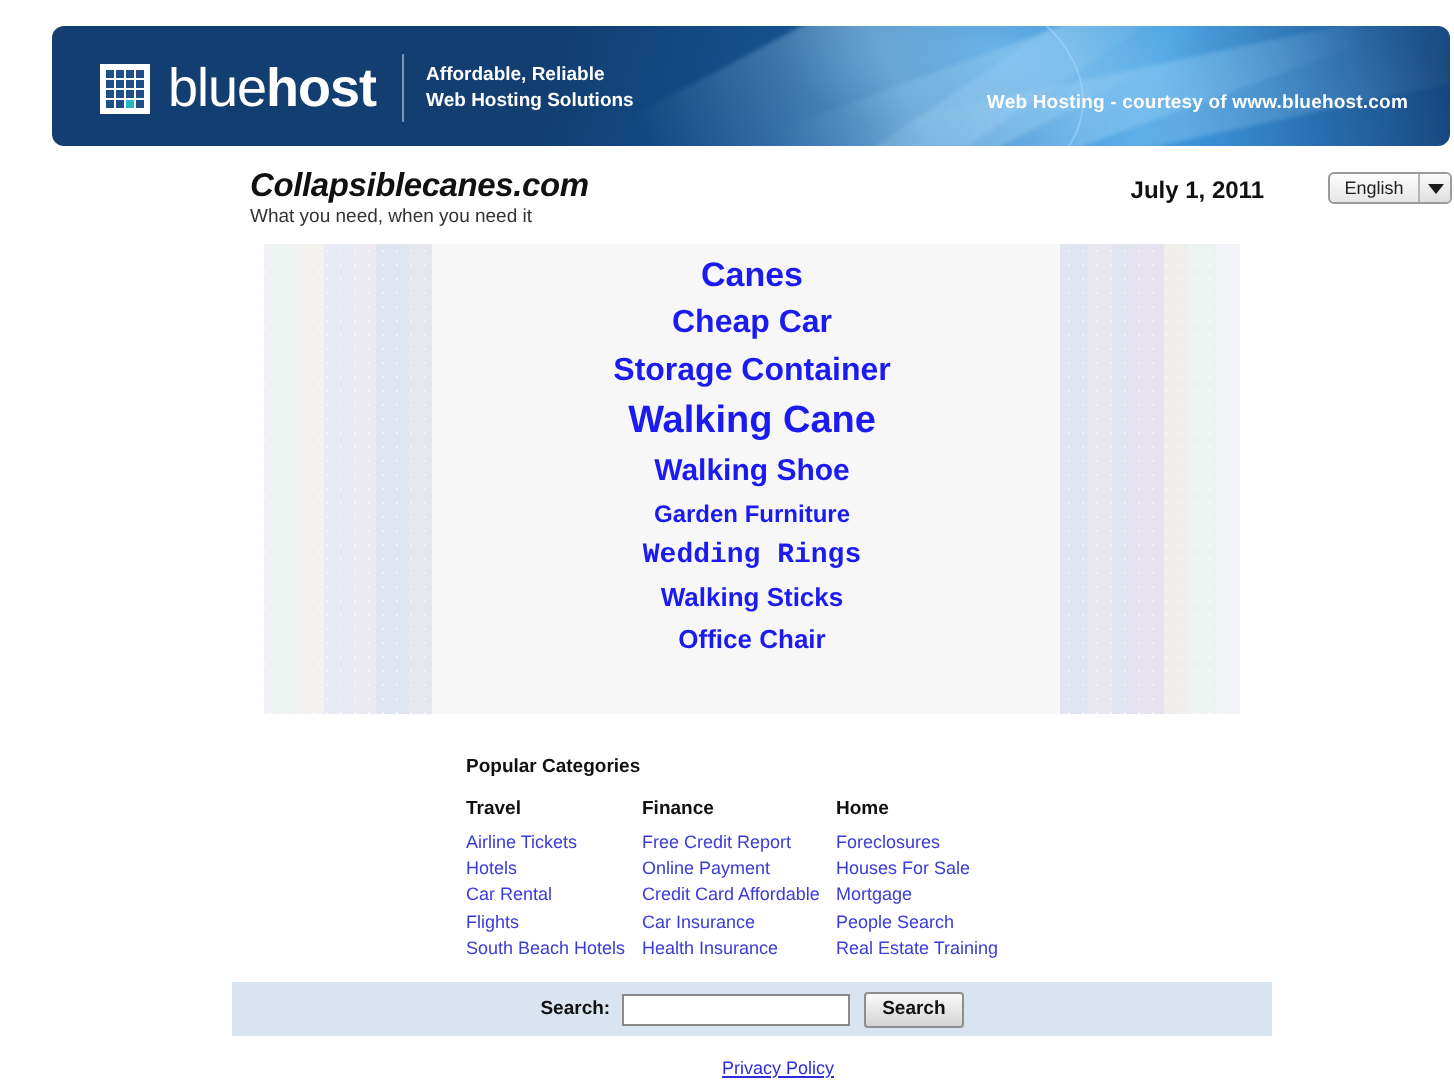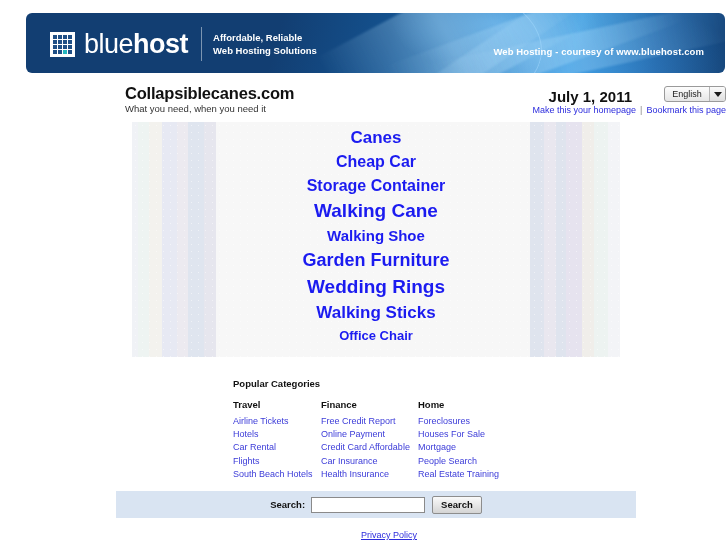--- a/index.html
+++ b/index.html
@@ -77,28 +77,29 @@
     position: absolute; right: 21px; top: 33px;
     color: #ffffff; font-size: 9.5px; font-weight: 700;
     letter-spacing: 0.1px;
   }
 
   
   .site-title {
     position: absolute; left: 113px; top: 84px;
     font-size: 16.5px; font-weight: 700; color: #111111;
     letter-spacing: -0.2px;
+    font-style: italic;
   }
   .site-sub {
     position: absolute; left: 113px; top: 103px;
     font-size: 9.5px; color: #333333;
   }
   .date-row {
     position: absolute; right: 107px; top: 88px;
-    font-size: 15px; font-weight: 700; color: #111111;
+    font-size: 12px; font-weight: 700; color: #111111;
   }
   .lang-select {
     position: absolute; right: 13px; top: 86px;
     width: 62px; height: 16px;
     display: flex; align-items: stretch;
     border: 1px solid #9a9a9a;
     border-radius: 3px;
     background: linear-gradient(#fdfdfd, #e6e6e6);
     box-sizing: border-box;
     font-size: 9px;
@@ -272,36 +273,33 @@
 
   <div class="date-row">July 1, 2011</div>
 
   <div class="lang-select">
     <div class="val">English</div>
     <div class="arrowbox">
       <div class="caret"></div>
     </div>
   </div>
 
-  <div class="hdr-links">
-    <a href="#">Make this your homepage</a><span class="sep">|</span><a href="#">Bookmark this page</a>
-  </div>
 
   <div class="results">
     <div class="speckle"></div>
     <div class="results-inner">
       <div id="rs-links">
           <a href="#" class="rs-item" style="font-size: 17px; margin-top: 7px; color: rgb(27, 27, 240);">Canes</a>
           <a href="#" class="rs-item" style="font-size: 16px; margin-top: 7px; color: rgb(27, 27, 240);">Cheap Car</a>
           <a href="#" class="rs-item" style="font-size: 16px; margin-top: 7px; color: rgb(27, 27, 240);">Storage Container</a>
           <a href="#" class="rs-item" style="font-size: 19px; margin-top: 7px; color: rgb(27, 27, 240);">Walking Cane</a>
           <a href="#" class="rs-item" style="font-size: 15px; margin-top: 7px; color: rgb(27, 27, 240);">Walking Shoe</a>
-          <a href="#" class="rs-item" style="font-size: 18px; margin-top: 7px; color: rgb(27, 27, 240);">Garden Furniture</a>
-          <a href="#" class="rs-item" style="font-size: 19px; margin-top: 7px; color: rgb(27, 27, 240);">Wedding Rings</a>
-          <a href="#" class="rs-item" style="font-size: 17px; margin-top: 7px; color: rgb(27, 27, 240);">Walking Sticks</a>
+          <a href="#" class="rs-item" style="font-size: 12px; margin-top: 7px; color: rgb(27, 27, 240);">Garden Furniture</a>
+          <a href="#" class="rs-item" style="font-size: 14px; margin-top: 7px; color: rgb(27, 27, 240); font-family: Liberation Mono, monospace;">Wedding Rings</a>
+          <a href="#" class="rs-item" style="font-size: 13px; margin-top: 7px; color: rgb(27, 27, 240);">Walking Sticks</a>
           <a href="#" class="rs-item" style="font-size: 13px; margin-top: 7px; color: rgb(27, 27, 240);">Office Chair</a>
         </div>
     </div>
   </div>
 
   <div class="cats">
     <div class="cats-title">Popular Categories</div>
     <div class="cats-cols" id="cat-cols">
         <div class="cat-col">
           <div class="cat-head">Travel</div>

